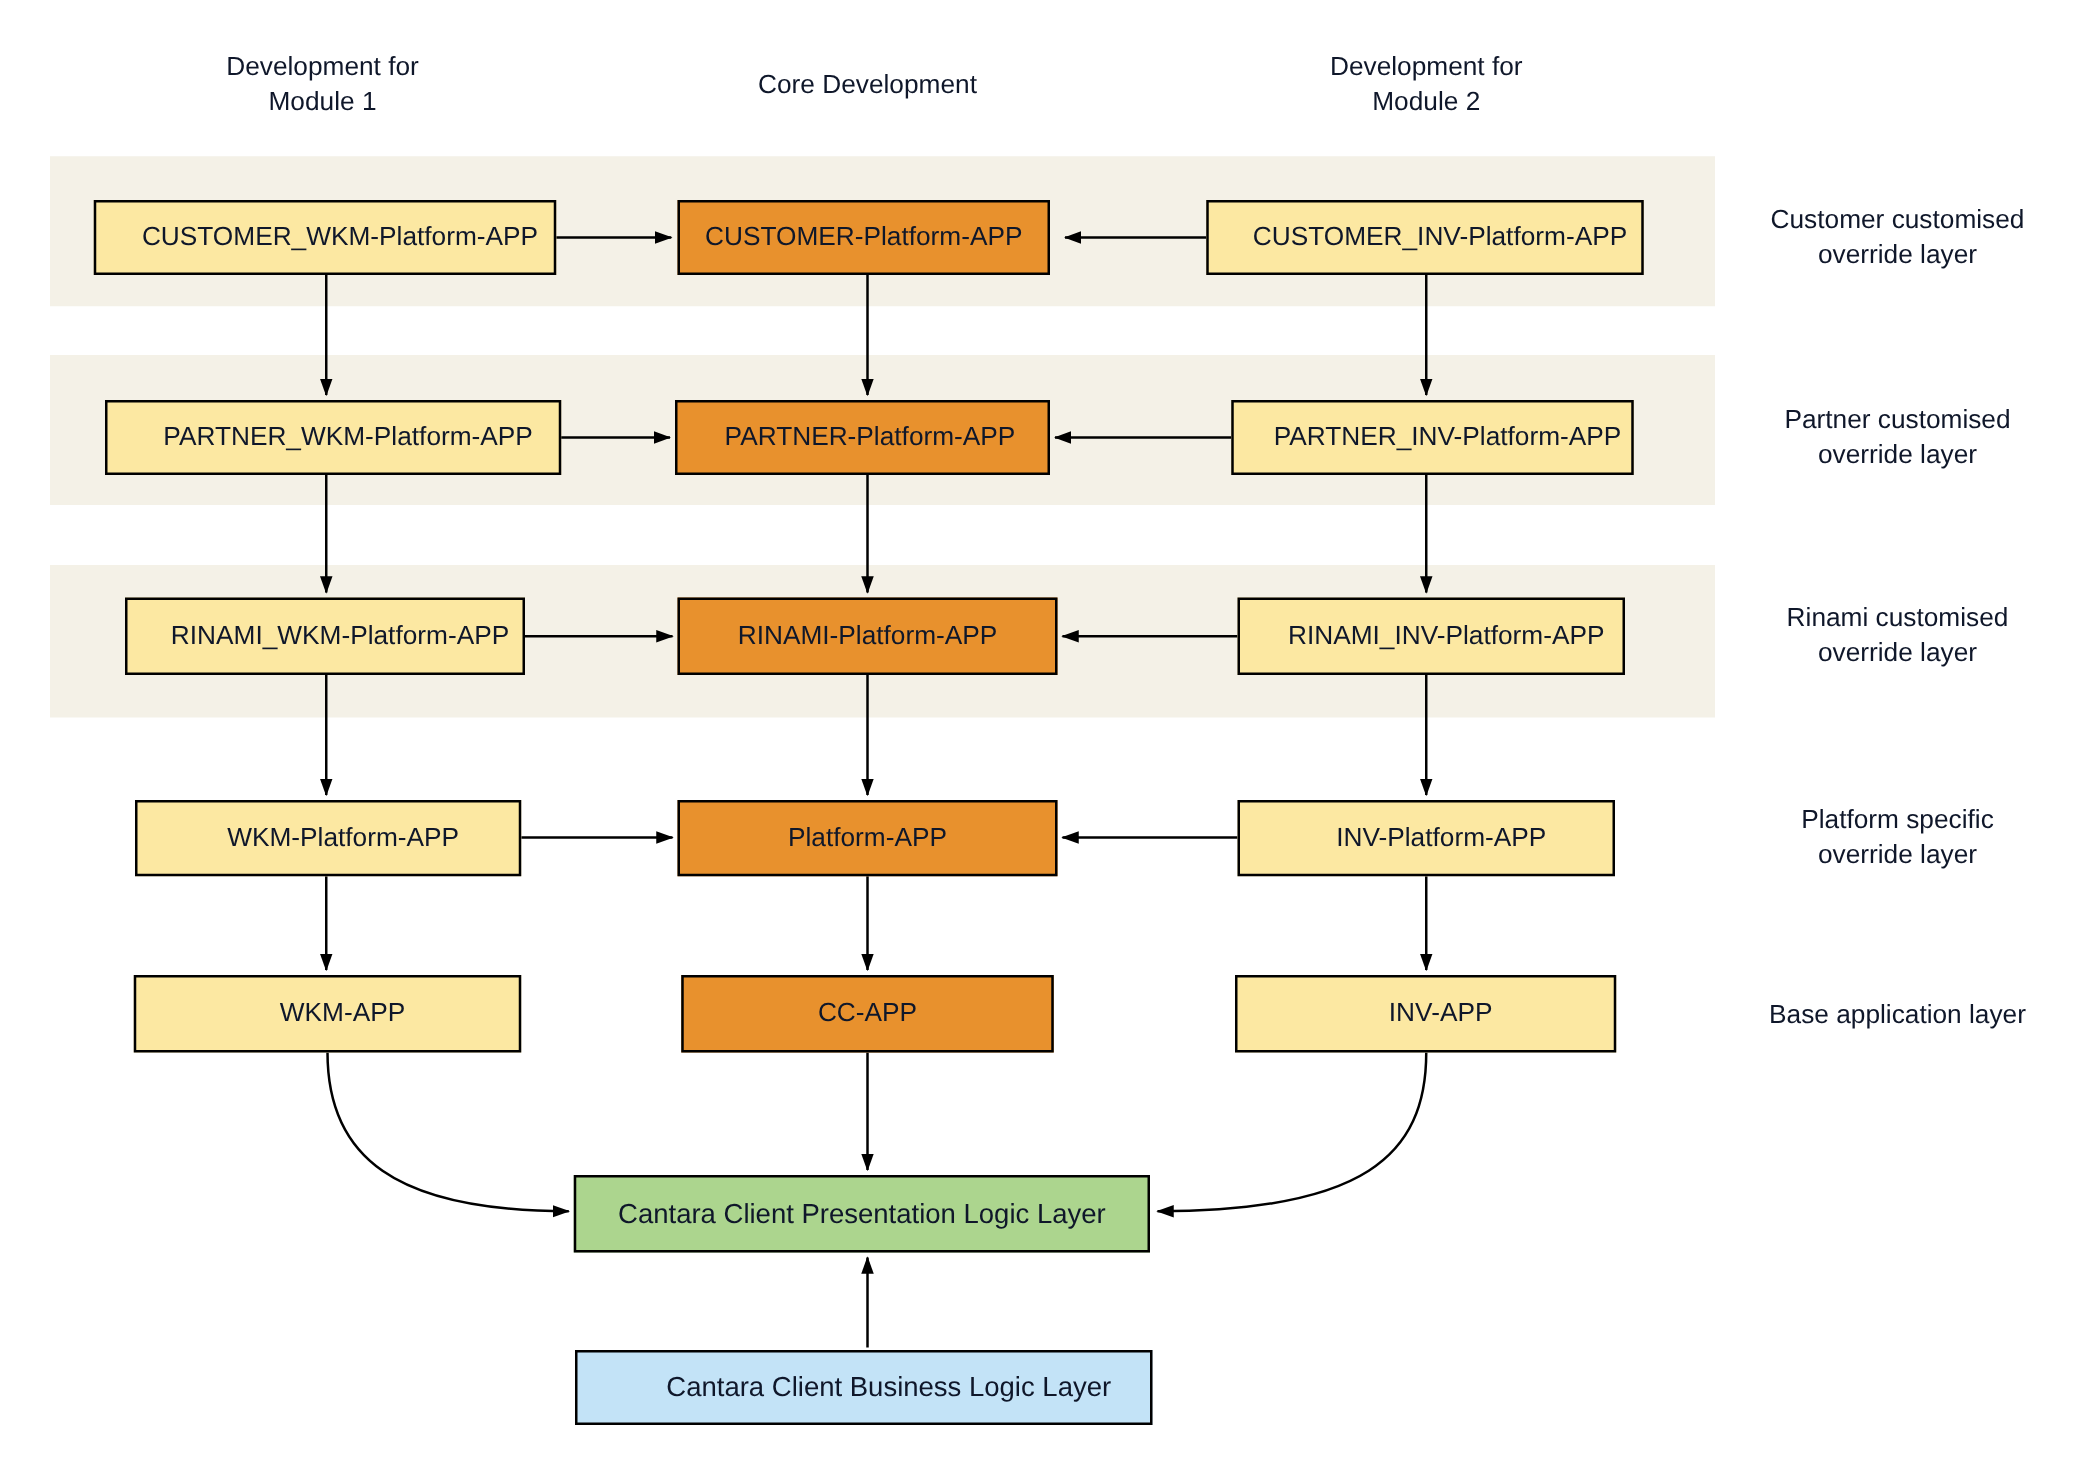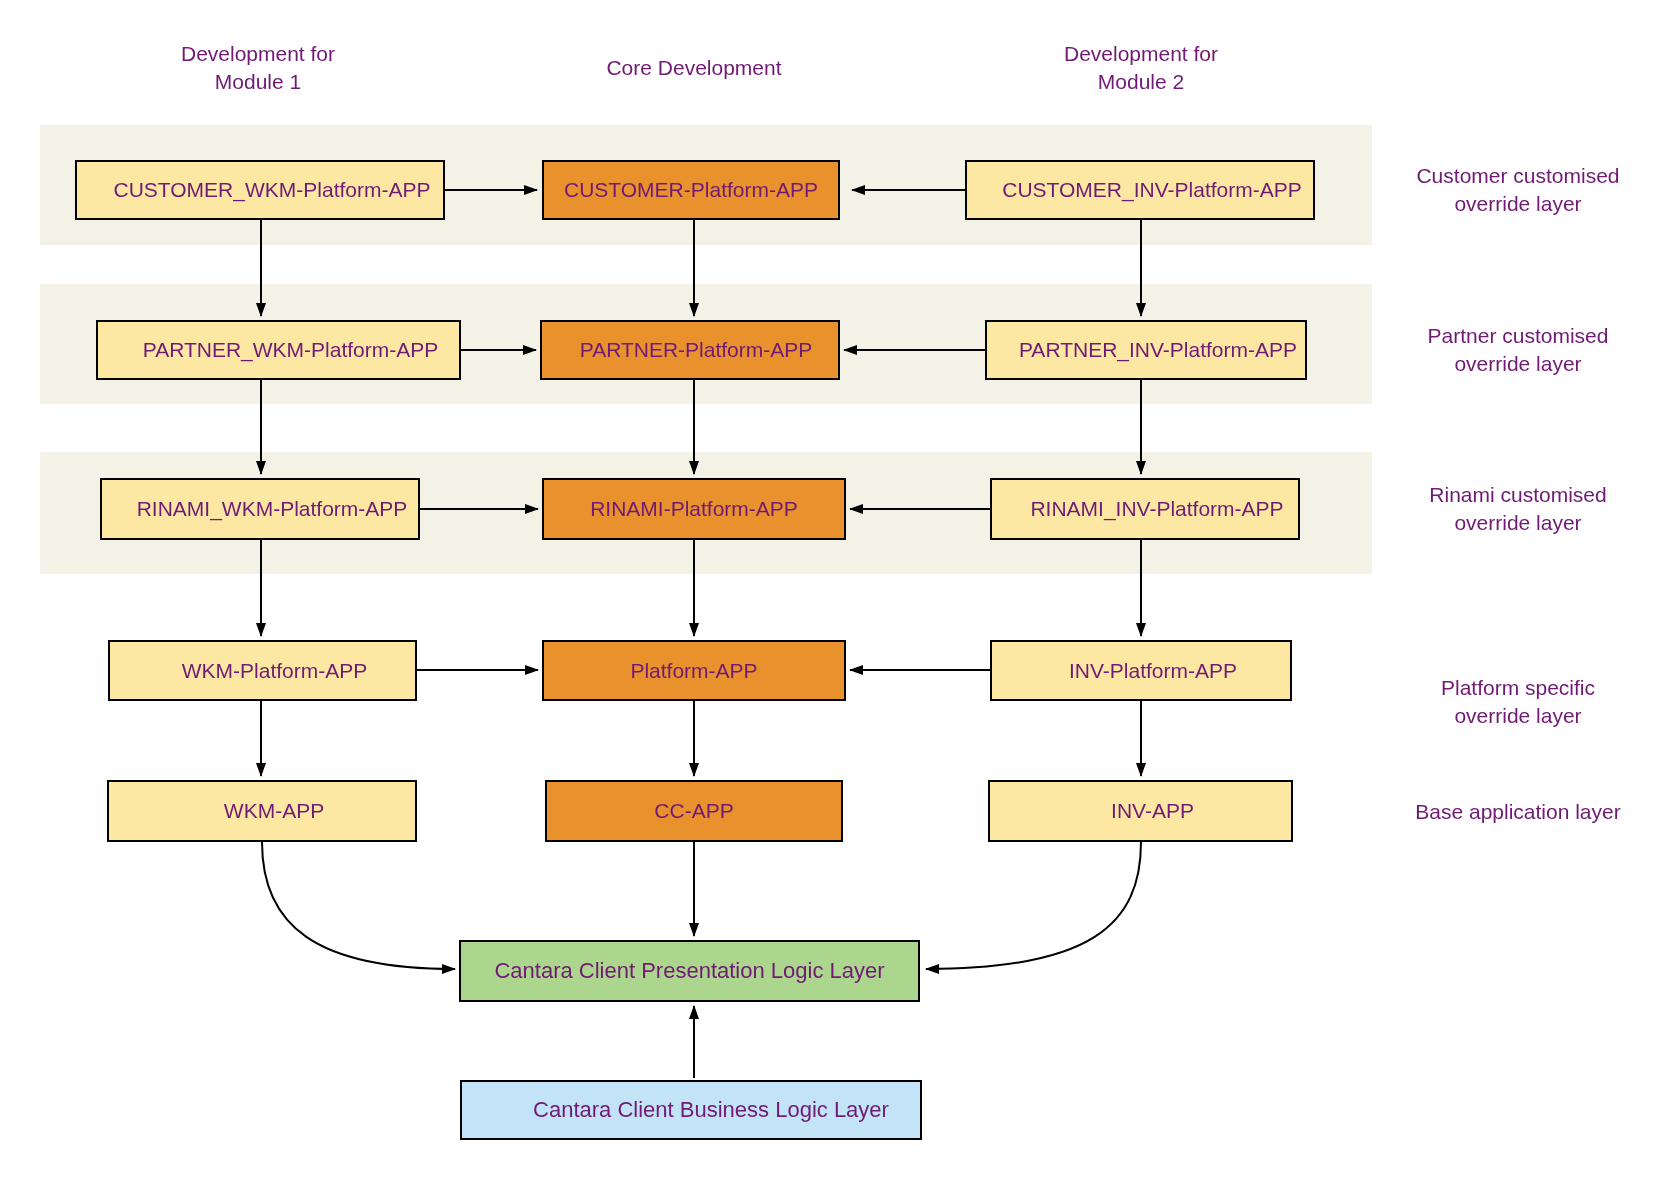--- a/index.html
+++ b/index.html
@@ -1,18 +1,18 @@
 <!DOCTYPE html>
 <html style="--orange: #E8912D; --yellow: #FCE8A2; --band: #F4F1E7; --green: #ACD58E; --blue: #C3E3F7; --border: #000000;"><head>
 <meta charset="utf-8">
 <style>
   html,body{margin:0;padding:0;background:#ffffff;}
   .canvas{
     position:relative;width:1666px;height:1180px;background:#ffffff;
-    font-family:"Liberation Sans",sans-serif;color:#701a75;overflow:hidden;border-radius:11px;
+    font-family:"Liberation Sans",sans-serif;color:#0f172a;overflow:hidden;border-radius:11px;
   }
   .band{position:absolute;left:40px;width:1332px;background:var(--band,#F4F1E7);}
   .node{
     position:absolute;display:flex;align-items:center;justify-content:center;
     border:2px solid var(--border,#000);box-sizing:border-box;
     font-size:21px;text-align:center;white-space:nowrap;
   }
   .yellow{background:var(--yellow,#FCE8A2);padding-left:24px;}
   .orange{background:var(--orange,#E8912D);}
   .green{background:var(--green,#ACD58E);font-size:22px;}
@@ -78,21 +78,21 @@
     <path d="M262,842 C262,925 315,969 455,969" marker-end="url(#ah)"></path>
     <path d="M1141,842 C1141,925 1090,969 926,969" marker-end="url(#ah)"></path>
 
     <path d="M694,1078 L694,1006" marker-end="url(#ah)"></path>
   </svg>
 
   <div class="node yellow" style="left:75px;top:160px;width:370px;height:60px;">CUSTOMER_WKM-Platform-APP</div>
   <div class="node orange" style="left:542px;top:160px;width:298px;height:60px;">CUSTOMER-Platform-APP</div>
   <div class="node yellow" style="left:965px;top:160px;width:350px;height:60px;">CUSTOMER_INV-Platform-APP</div>
 
-  <div class="node yellow" style="left:96px;top:320px;width:365px;height:60px;">PARTNER_WKM-Platform-APP</div>
+  <div class="node yellow" style="left:84px;top:320px;width:365px;height:60px;">PARTNER_WKM-Platform-APP</div>
   <div class="node orange" style="left:540px;top:320px;width:300px;height:60px;padding-left:12px;">PARTNER-Platform-APP</div>
   <div class="node yellow" style="left:985px;top:320px;width:322px;height:60px;">PARTNER_INV-Platform-APP</div>
 
   <div class="node yellow" style="left:100px;top:478px;width:320px;height:62px;">RINAMI_WKM-Platform-APP</div>
   <div class="node orange" style="left:542px;top:478px;width:304px;height:62px;">RINAMI-Platform-APP</div>
   <div class="node yellow" style="left:990px;top:478px;width:310px;height:62px;">RINAMI_INV-Platform-APP</div>
 
   <div class="node yellow" style="left:108px;top:640px;width:309px;height:61px;">WKM-Platform-APP</div>
   <div class="node orange" style="left:542px;top:640px;width:304px;height:61px;">Platform-APP</div>
   <div class="node yellow" style="left:990px;top:640px;width:302px;height:61px;">INV-Platform-APP</div>
@@ -103,17 +103,17 @@
 
   <div class="node green" style="left:459px;top:940px;width:461px;height:62px;">Cantara Client Presentation Logic Layer</div>
   <div class="node blue" style="left:460px;top:1080px;width:462px;height:60px;padding-left:40px;">Cantara Client Business Logic Layer</div>
 
   <div class="sidelabel" style="top:190px;">Customer customised
 override layer</div>
   <div class="sidelabel" style="top:350px;">Partner customised
 override layer</div>
   <div class="sidelabel" style="top:509px;">Rinami customised
 override layer</div>
-  <div class="sidelabel" style="top:670px;margin-top:32px;">Platform specific
+  <div class="sidelabel" style="top:670px;">Platform specific
 override layer</div>
   <div class="sidelabel" style="top:812px;">Base application layer</div>
 
 </div>
 
 </body></html>

